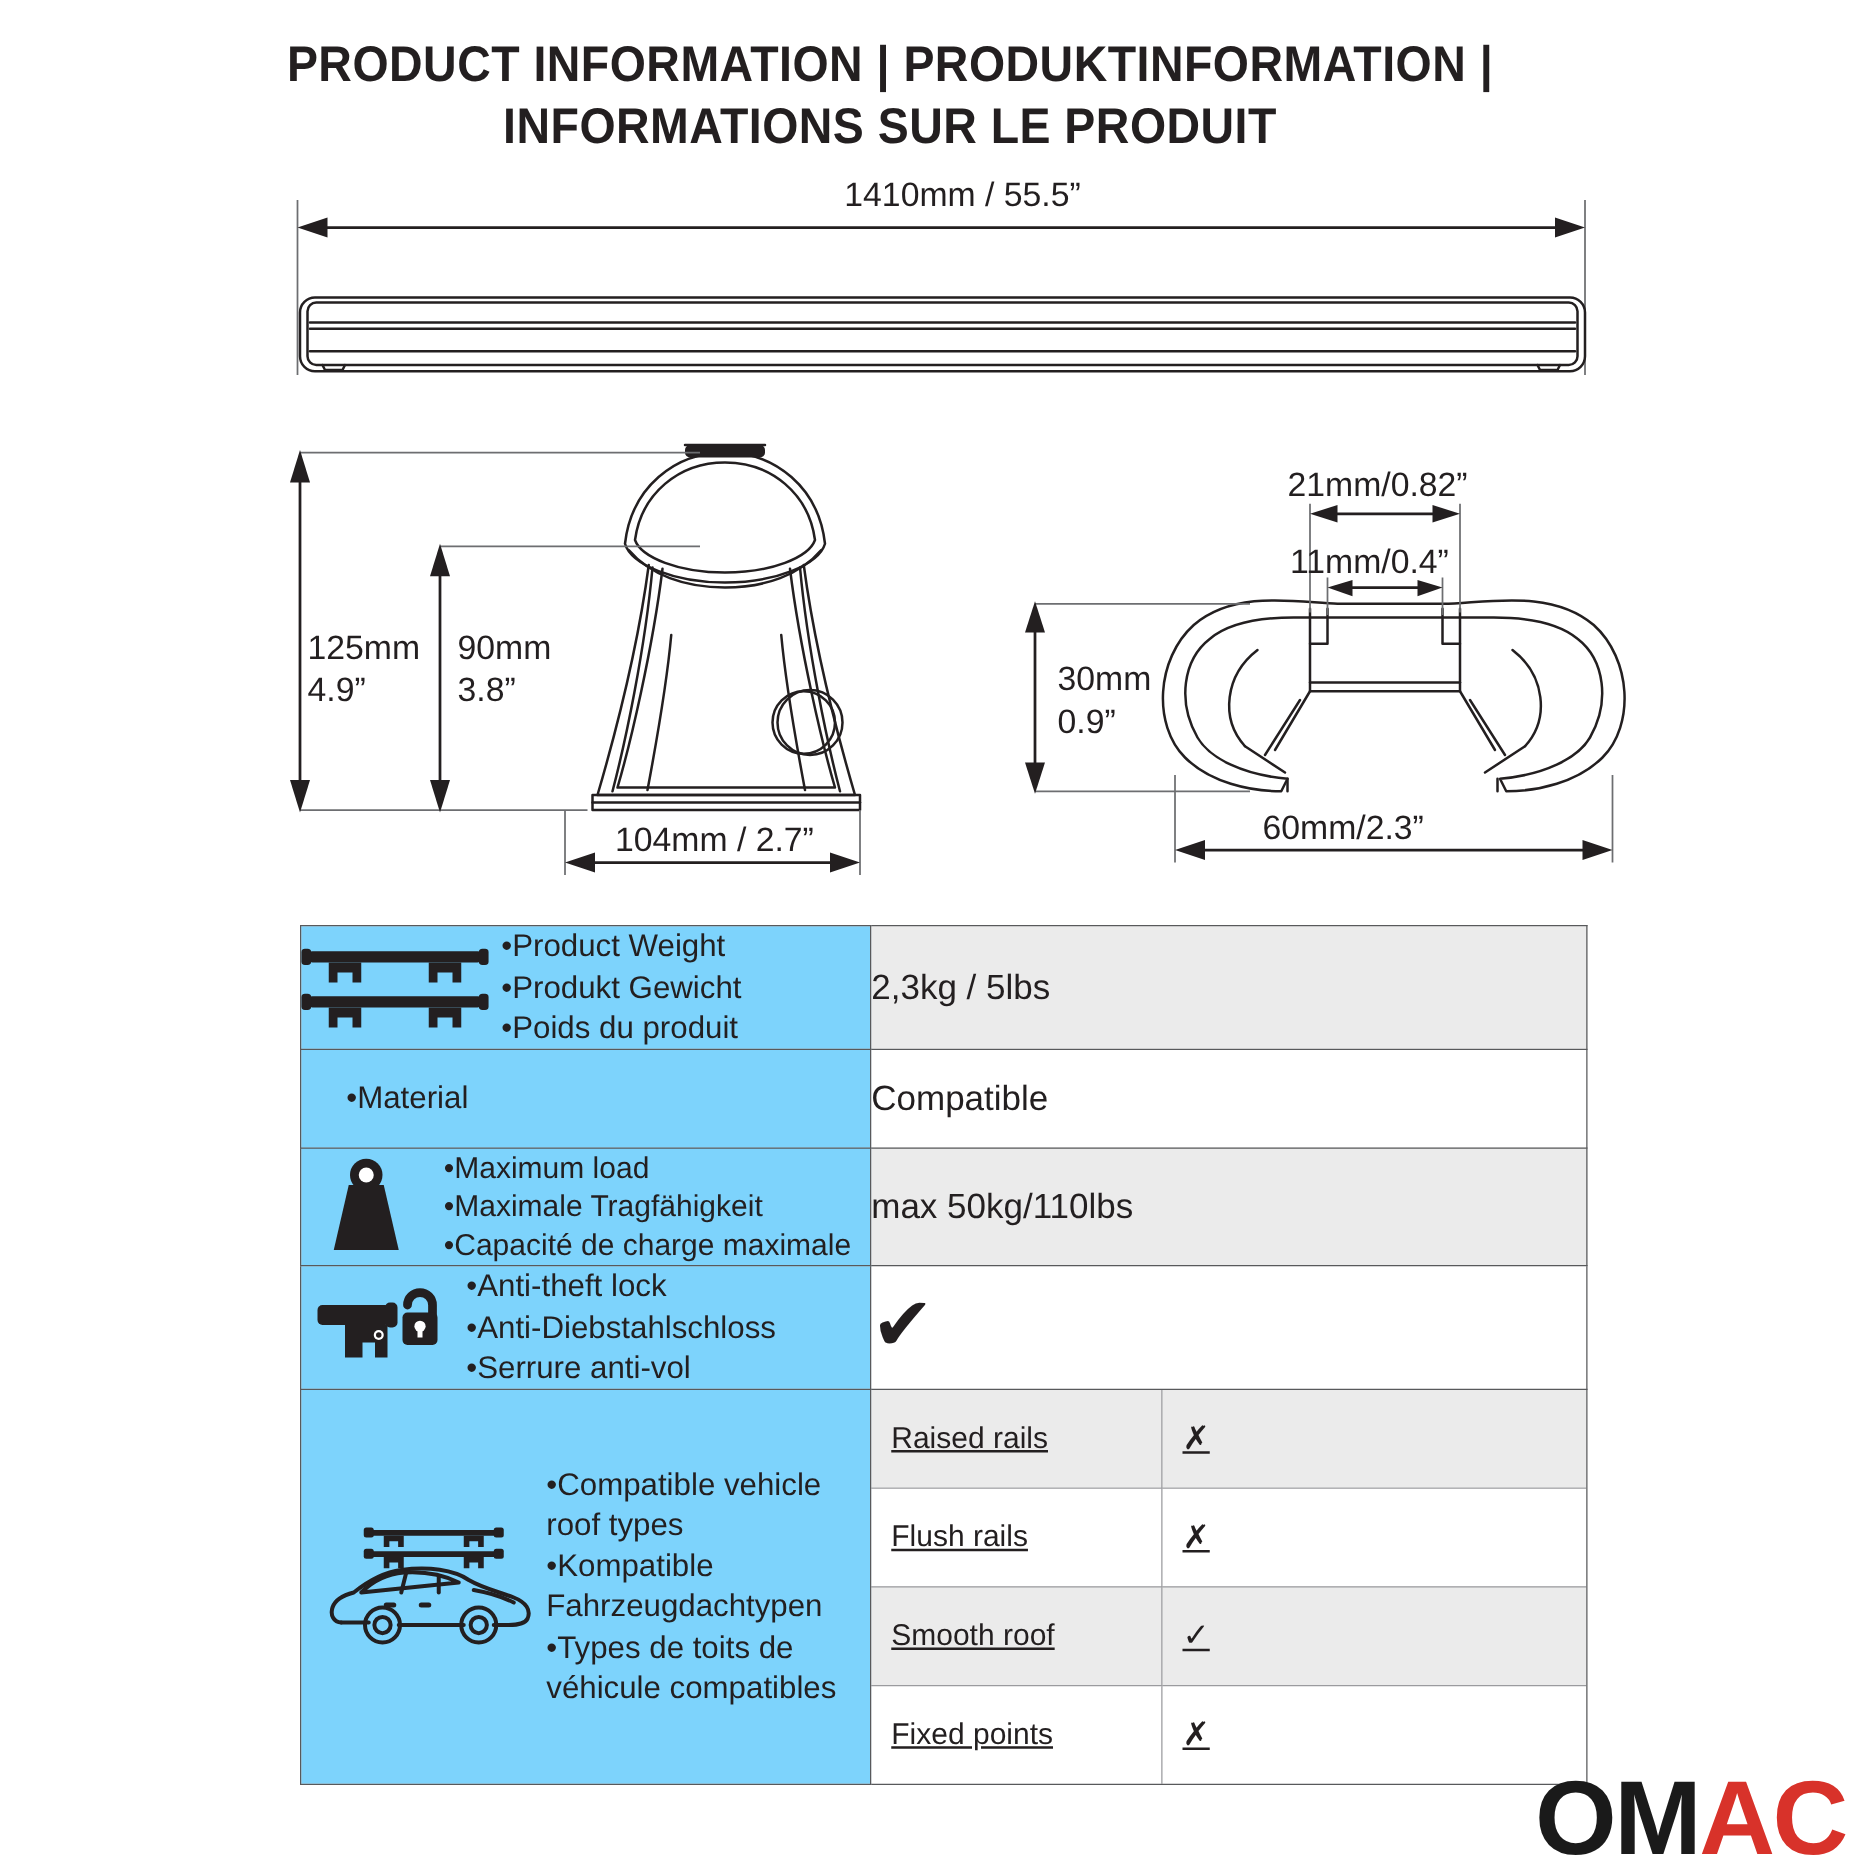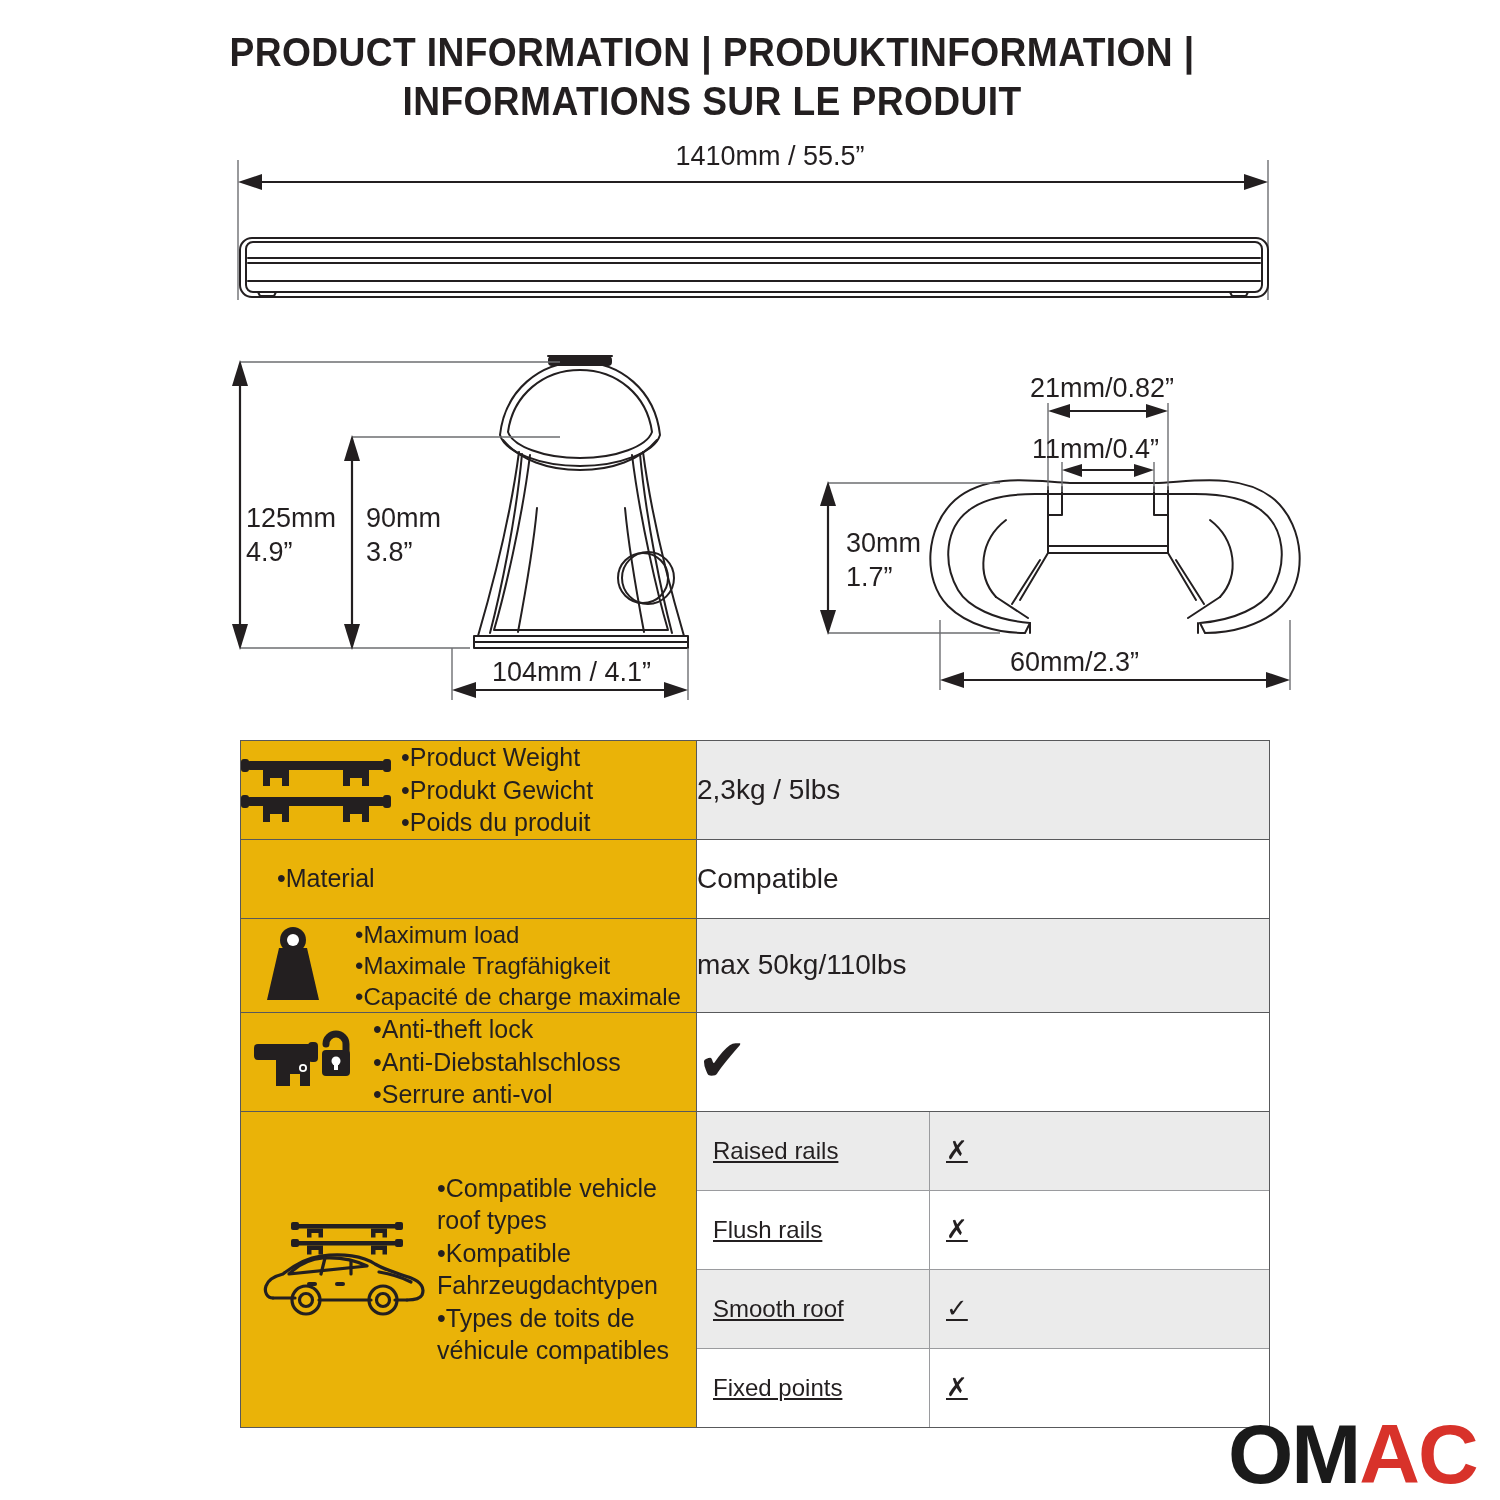--- a/index.html
+++ b/index.html
@@ -71,21 +71,21 @@
     table-layout: fixed;
     font-size: 25px;
   }
   .spec-table td {
     border: 1.6px solid #58595b;
     padding: 0;
     vertical-align: middle;
   }
   .cell-left {
     width: 455px;
-    background: #eab308;
+    background: #7dd3fc;
     padding: 10px 8px 10px 14px;
   }
   .cell-right {
     background: #ebebeb;
     padding: 10px 12px 10px 22px;
     font-size: 28px;
   }
   .cell-right.white { background:#ffffff; }
 
   .left-flex {
@@ -281,25 +281,25 @@
     <line class="lnt" x1="1290" y1="620" x2="1290" y2="690"></line>
     <line class="ln" x1="946" y1="680" x2="1284" y2="680"></line>
     <polygon class="fillblk" points="940,680 964,672 964,688"></polygon>
     <polygon class="fillblk" points="1290,680 1266,672 1266,688"></polygon>
   </svg>
 
   <div class="dim" style="left:246px;top:502px;">125mm
 4.9”</div>
   <div class="dim" style="left:366px;top:502px;">90mm
 3.8”</div>
-  <div class="dim" style="left:492px;top:656px;">104mm / 4.1”</div>
+  <div class="dim" style="left:492px;top:656px;">104mm / 2.7”</div>
   <div class="dim" style="left:1030px;top:372px;">21mm/0.82”</div>
   <div class="dim" style="left:1032px;top:433px;">11mm/0.4”</div>
   <div class="dim" style="left:846px;top:527px;">30mm
-1.7”</div>
+0.9”</div>
   <div class="dim" style="left:1010px;top:646px;">60mm/2.3”</div>
 
   <table class="spec-table">
     <tbody>
 
       <tr>
         <td class="cell-left">
           <div class="left-flex">
             <div class="icon-box">
               <svg width="150" height="74" viewBox="0 0 150 74" aria-hidden="true">

